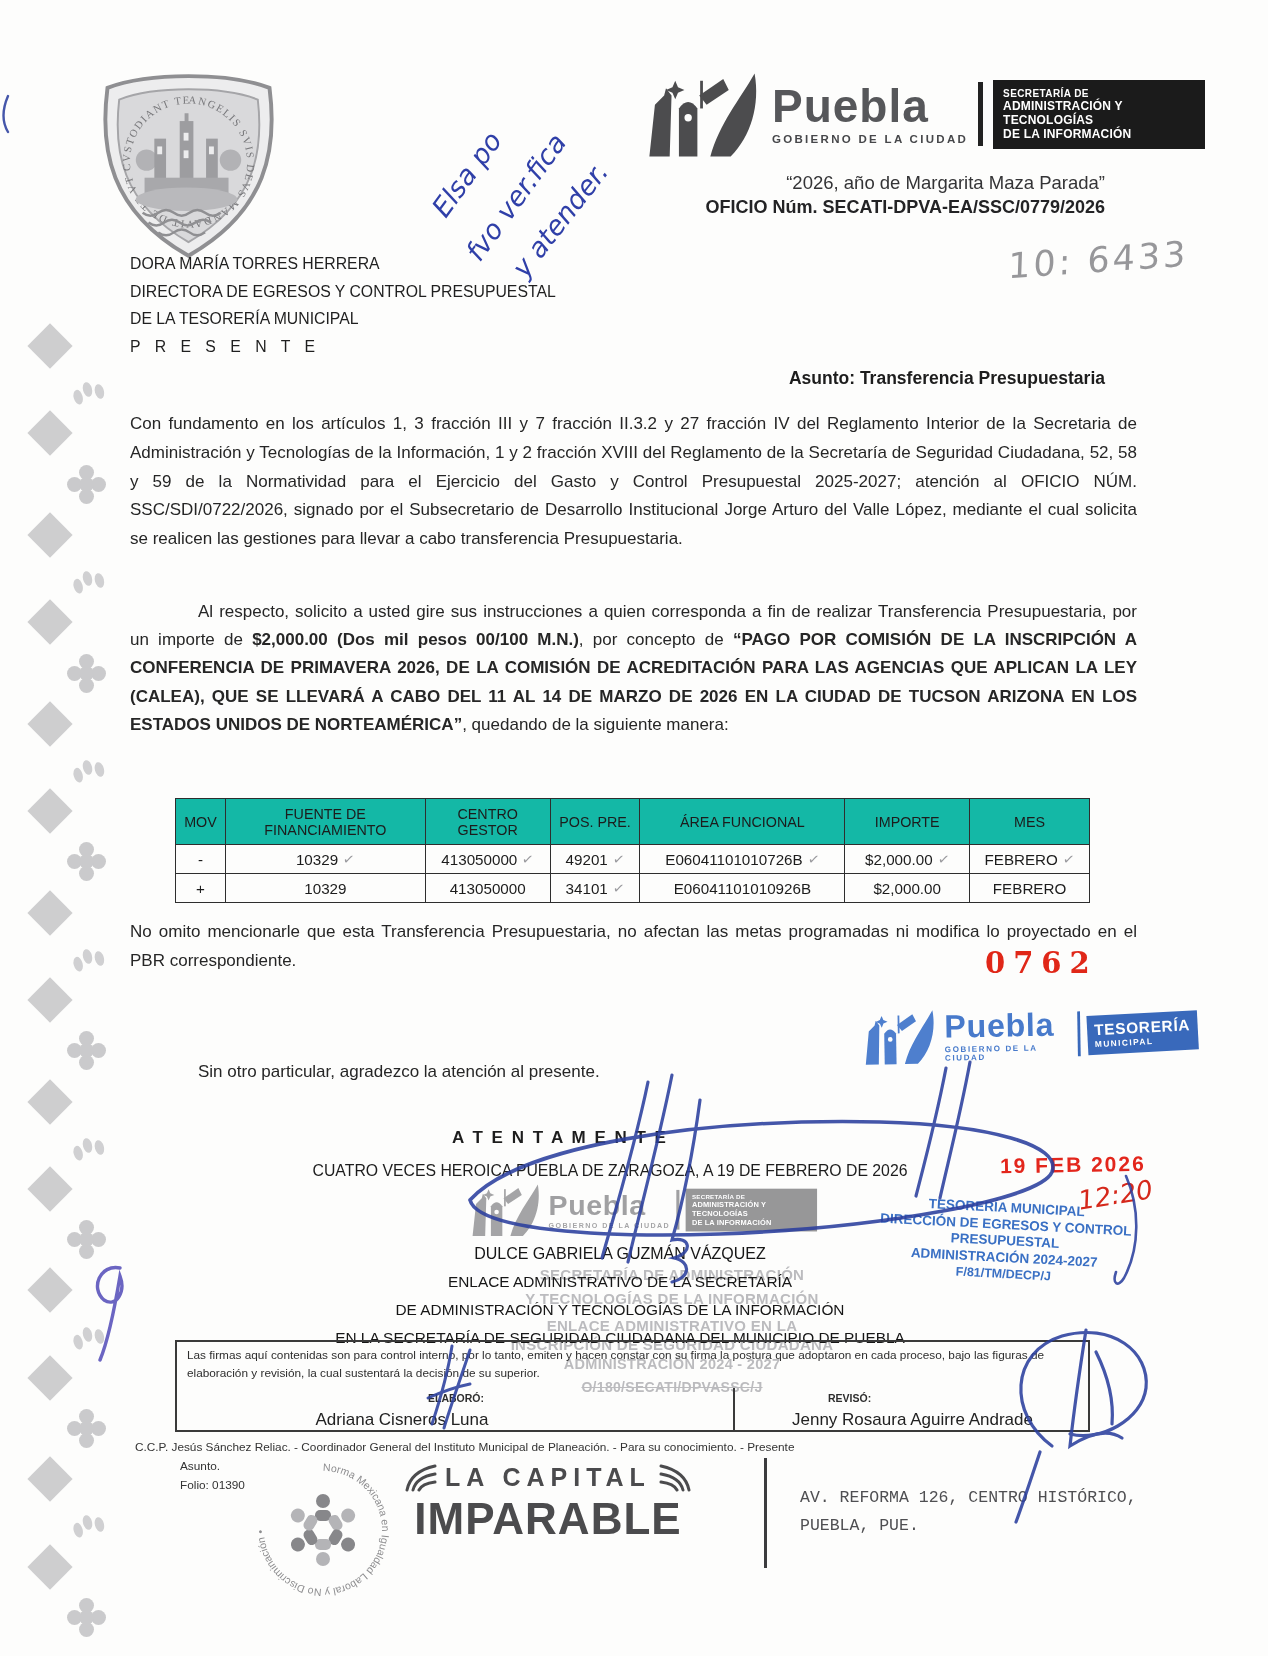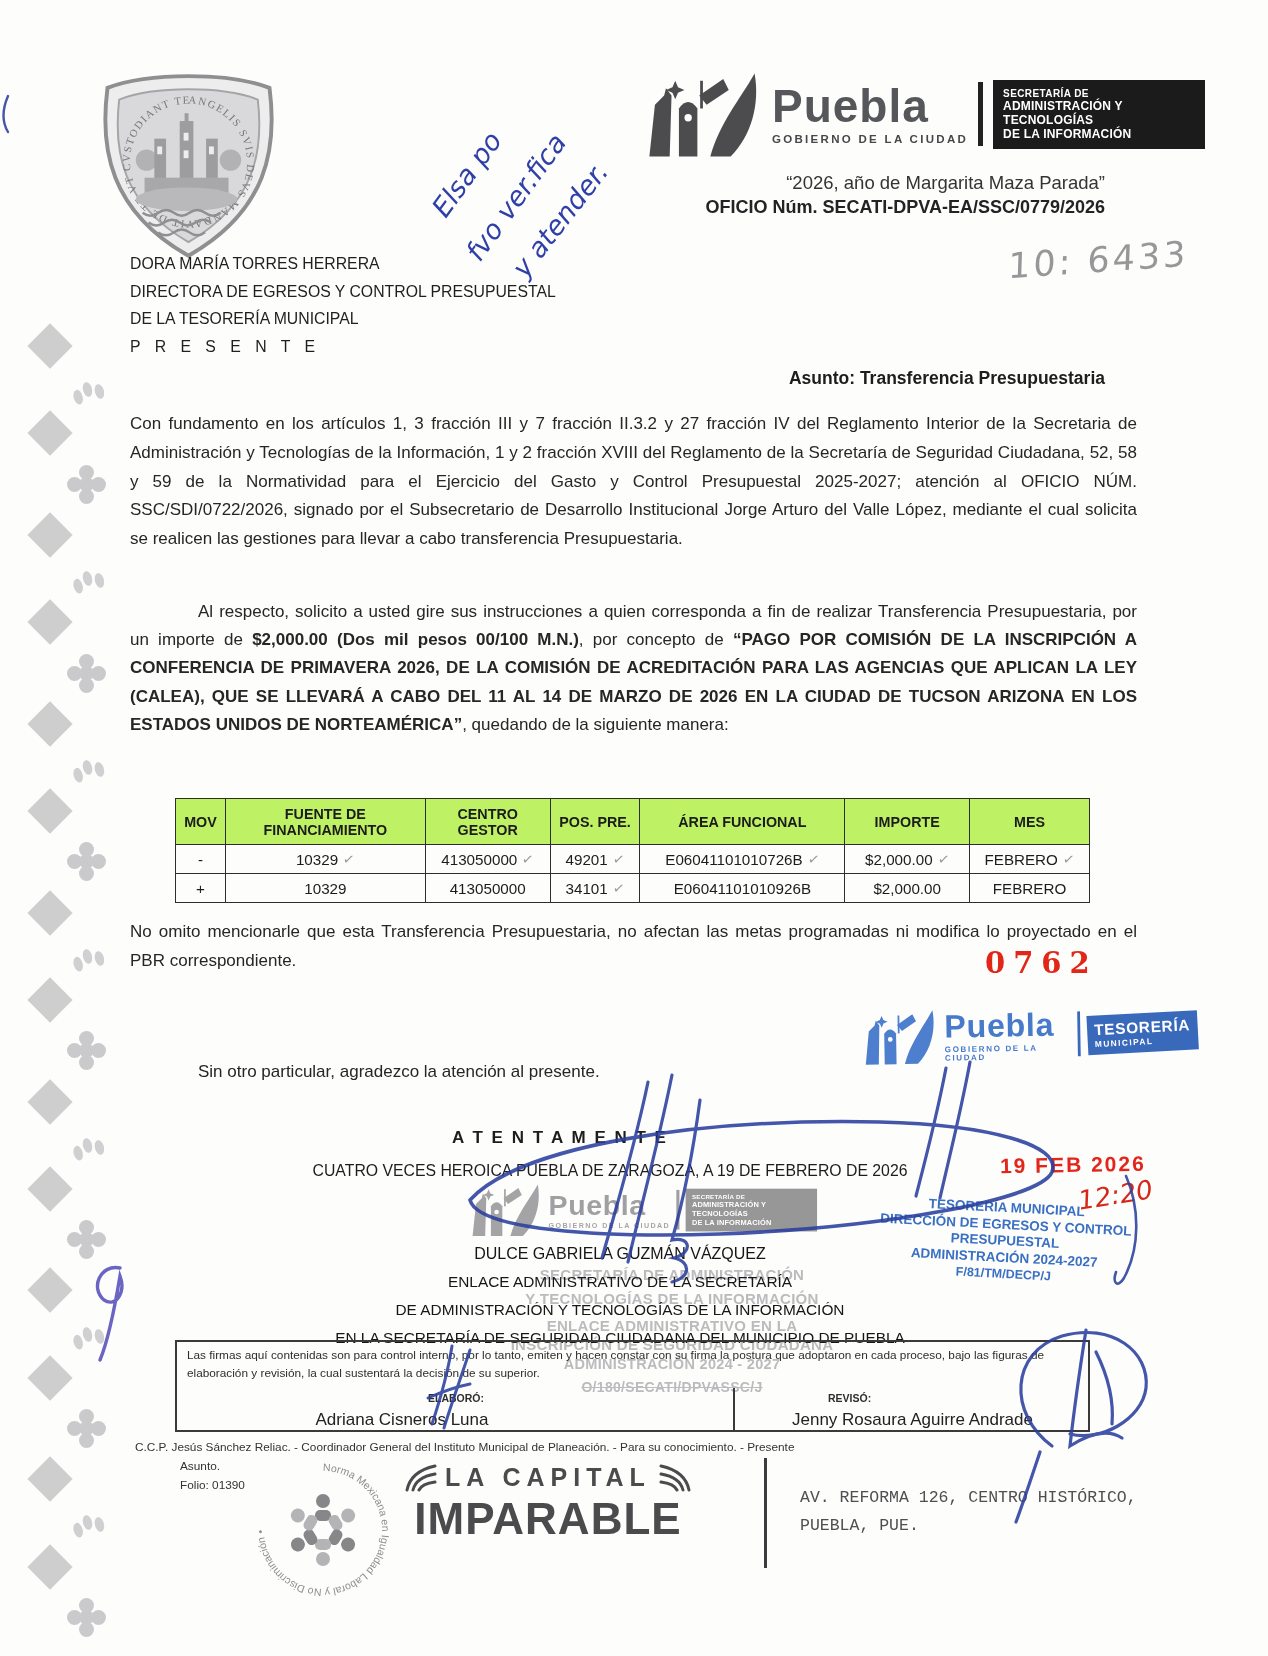--- a/index.html
+++ b/index.html
@@ -63,21 +63,21 @@
   .para{position:absolute;left:130px;width:1007px;margin:0;font-size:17px;line-height:28.8px;
         text-align:justify;color:#262626;z-index:2;}
   .p1{top:410px;}
   .p2{top:598px;line-height:28.2px;text-indent:68px;}
   .p3{top:918px;}
   .p4{top:1058px;text-indent:68px;}
 
   
   .budget{position:absolute;left:175px;top:798px;width:915px;border-collapse:collapse;z-index:2;}
   .budget th,.budget td{border:1.6px solid #2e2e2e;text-align:center;vertical-align:middle;}
-  .budget th{background:#bef264;font-size:14.3px;font-weight:bold;height:46px;padding:2px 4px;color:#1c1c1c;}
+  .budget th{background:#14b8a6;font-size:14.3px;font-weight:normal;height:46px;padding:2px 4px;color:#1c1c1c;}
   .budget td{font-size:15.2px;height:29px;color:#1c1c1c;}
   .c-mov{width:50px;} .c-fue{width:200px;} .c-cg{width:125px;} .c-pos{width:90px;}
   .c-af{width:205px;} .c-imp{width:125px;} .c-mes{width:120px;}
   .chk{color:#9a9a9e;font-size:14px;margin-left:5px;display:inline-block;transform:rotate(8deg);position:relative;top:-1px;}
 
   
   .red-folio{position:absolute;left:985px;top:946px;font-family:"DejaVu Serif",serif;font-weight:bold;
              font-size:29px;letter-spacing:8px;color:#e02718;z-index:3;}
   .atentamente{position:absolute;left:180px;top:1128px;width:760px;text-align:center;font-size:17px;
                font-weight:bold;letter-spacing:2px;color:#1d1d1d;z-index:2;}

